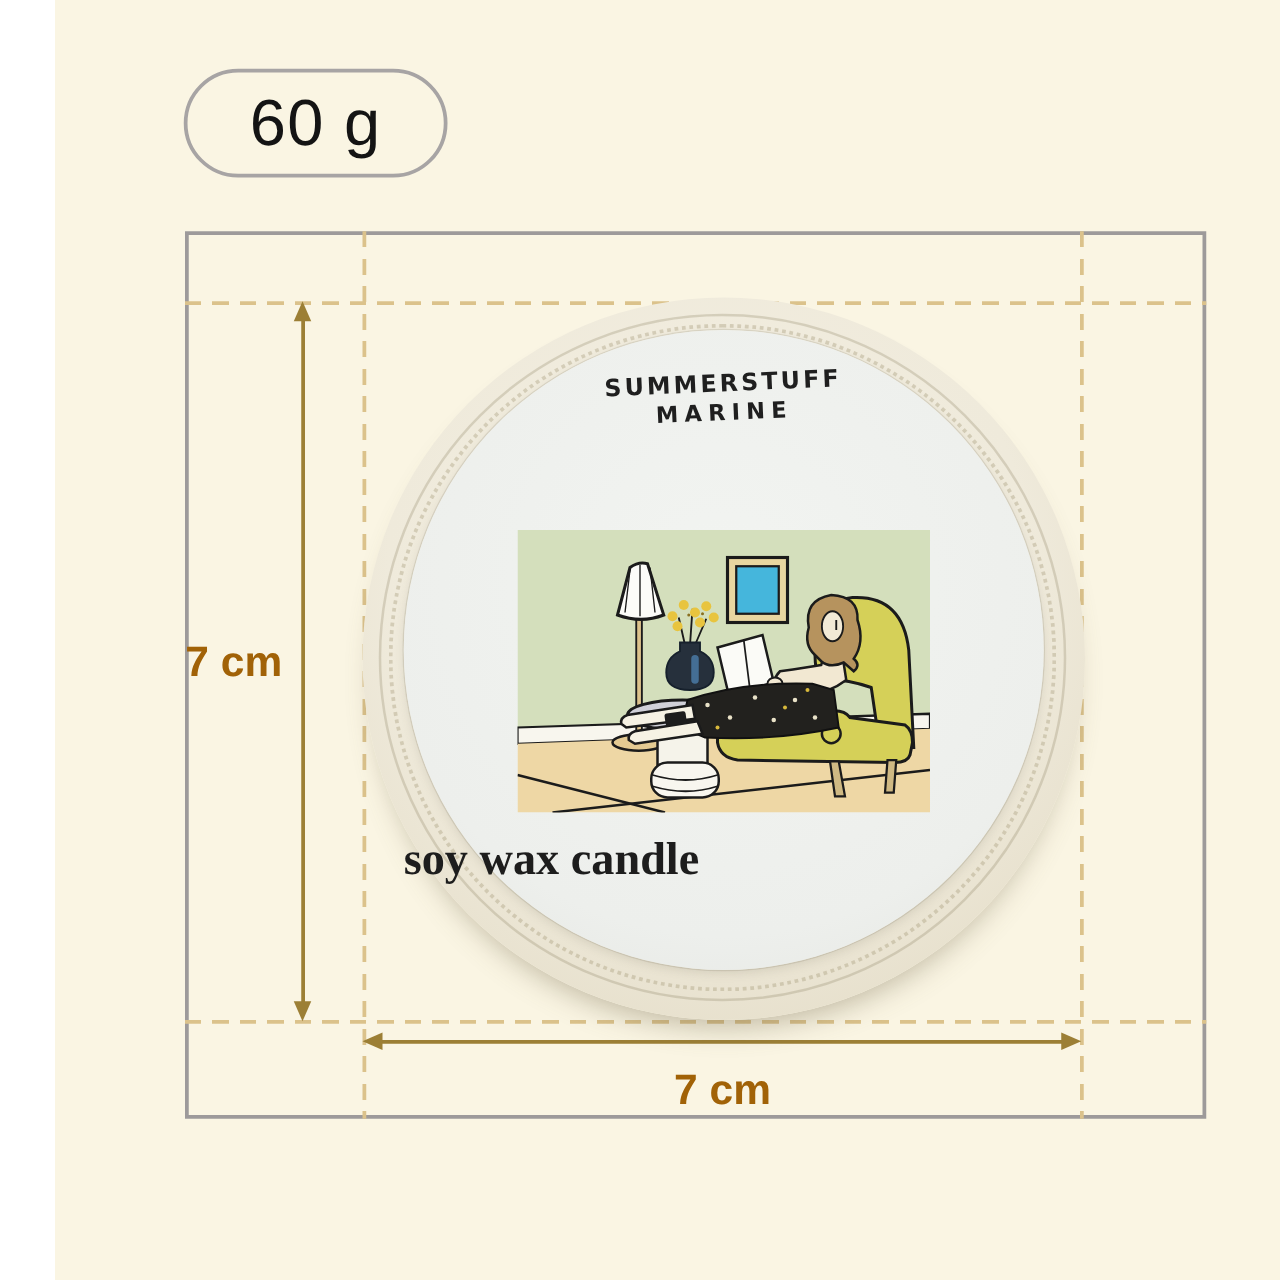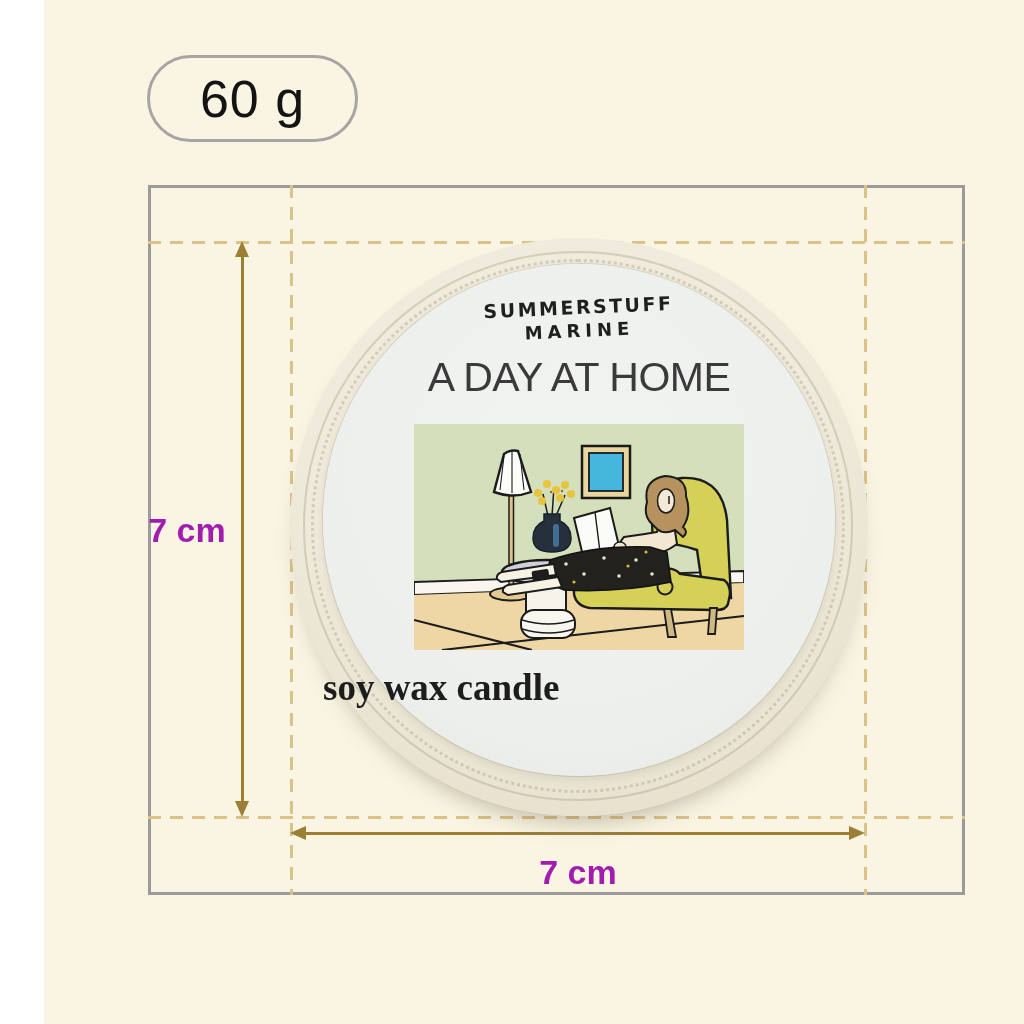--- a/index.html
+++ b/index.html
@@ -20,21 +20,21 @@
           background:repeating-linear-gradient(180deg,#DBC28B 0 13px,transparent 13px 22px);}
 
   
   .dim-line-v{position:absolute;left:196.5px;top:256px;width:3px;height:547px;background:#9C7F35;}
   .dim-line-h{position:absolute;left:261px;top:831.5px;width:545px;height:3px;background:#9C7F35;}
   .ah{position:absolute;width:0;height:0;}
   .ah-up{left:191px;top:241px;border-left:7px solid transparent;border-right:7px solid transparent;border-bottom:16px solid #9C7F35;}
   .ah-down{left:191px;top:801px;border-left:7px solid transparent;border-right:7px solid transparent;border-top:16px solid #9C7F35;}
   .ah-left{left:246px;top:826px;border-top:7px solid transparent;border-bottom:7px solid transparent;border-right:16px solid #9C7F35;}
   .ah-right{left:805px;top:826px;border-top:7px solid transparent;border-bottom:7px solid transparent;border-left:16px solid #9C7F35;}
-  .dim-label{position:absolute;font-weight:700;font-size:34px;color:#a21caf;text-align:center;}
+  .dim-label{position:absolute;font-weight:700;font-size:34px;color:#a16207;text-align:center;}
   .dim-label.h{left:104px;top:511px;width:78px;}
   .dim-label.w{left:474px;top:853px;width:120px;}
 
   
   .tin{position:absolute;left:246px;top:238px;width:578px;height:578px;border-radius:50%;
        background:radial-gradient(circle at 48% 38%, #F4F0E3 0%, #EFEADB 55%, #E6DFCB 82%, #DAD2BA 96%, #D0C8B0 100%);
        box-shadow:0 16px 24px -12px rgba(110,100,70,0.45);}
   .tin-ring1{position:absolute;left:13px;top:13px;width:550px;height:550px;border-radius:50%;box-sizing:border-box;
        border:2px solid rgba(150,140,110,0.30);}
   .tin-ring2{position:absolute;left:21px;top:21px;width:534px;height:534px;border-radius:50%;box-sizing:border-box;
@@ -81,21 +81,20 @@
   <div class="tin">
     <div class="tin-ring1"></div>
     <div class="tin-ring2"></div>
     <div class="tin-label">
 
       <div class="brand">
         <span class="l1">SUMMERSTUFF</span>
         <span class="l2">MARINE</span>
       </div>
 
-      <div class="tin-title">A DAY AT HOME</div>
 
       <svg class="illo" viewBox="0 0 330 226">
 
         <rect x="0" y="0" width="330" height="160" fill="#D4DFBC"></rect>
 
         <g>
           <rect x="168" y="22" width="48" height="52" stroke="#1b1b1b" stroke-width="2.5" fill="#E8D6A0"></rect>
           <rect x="175" y="29" width="34" height="38" stroke="#1b1b1b" stroke-width="1.8" fill="#45B6DC"></rect>
         </g>
 

